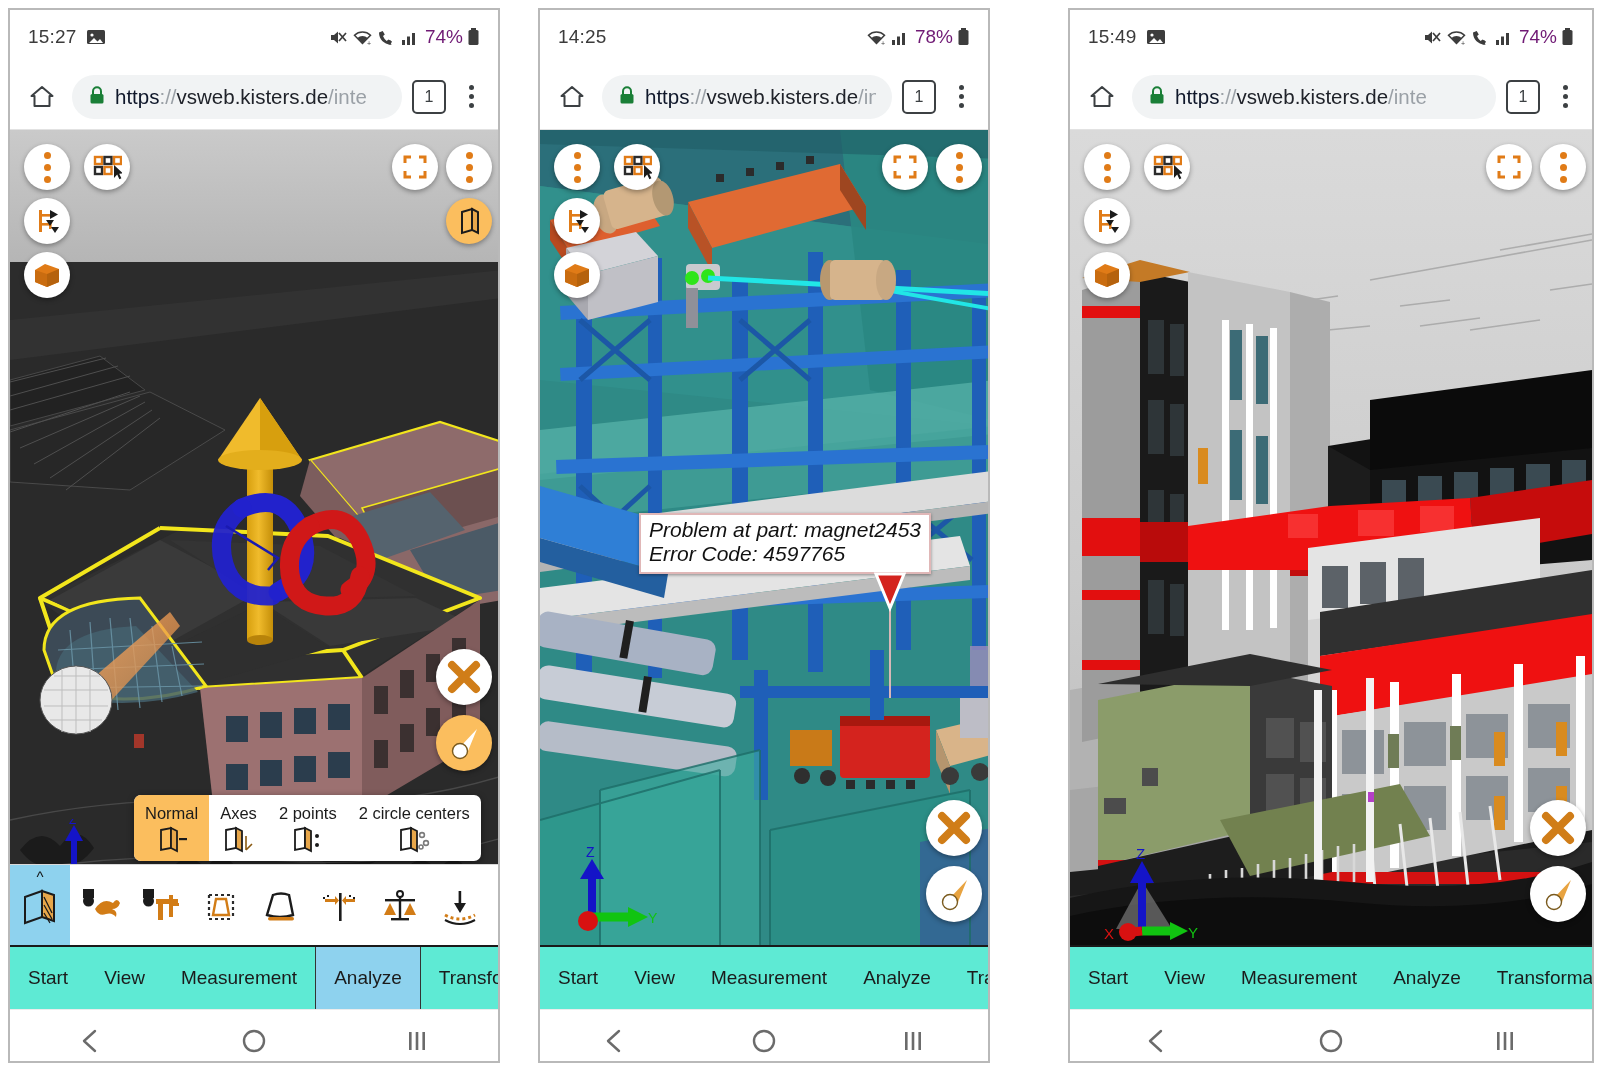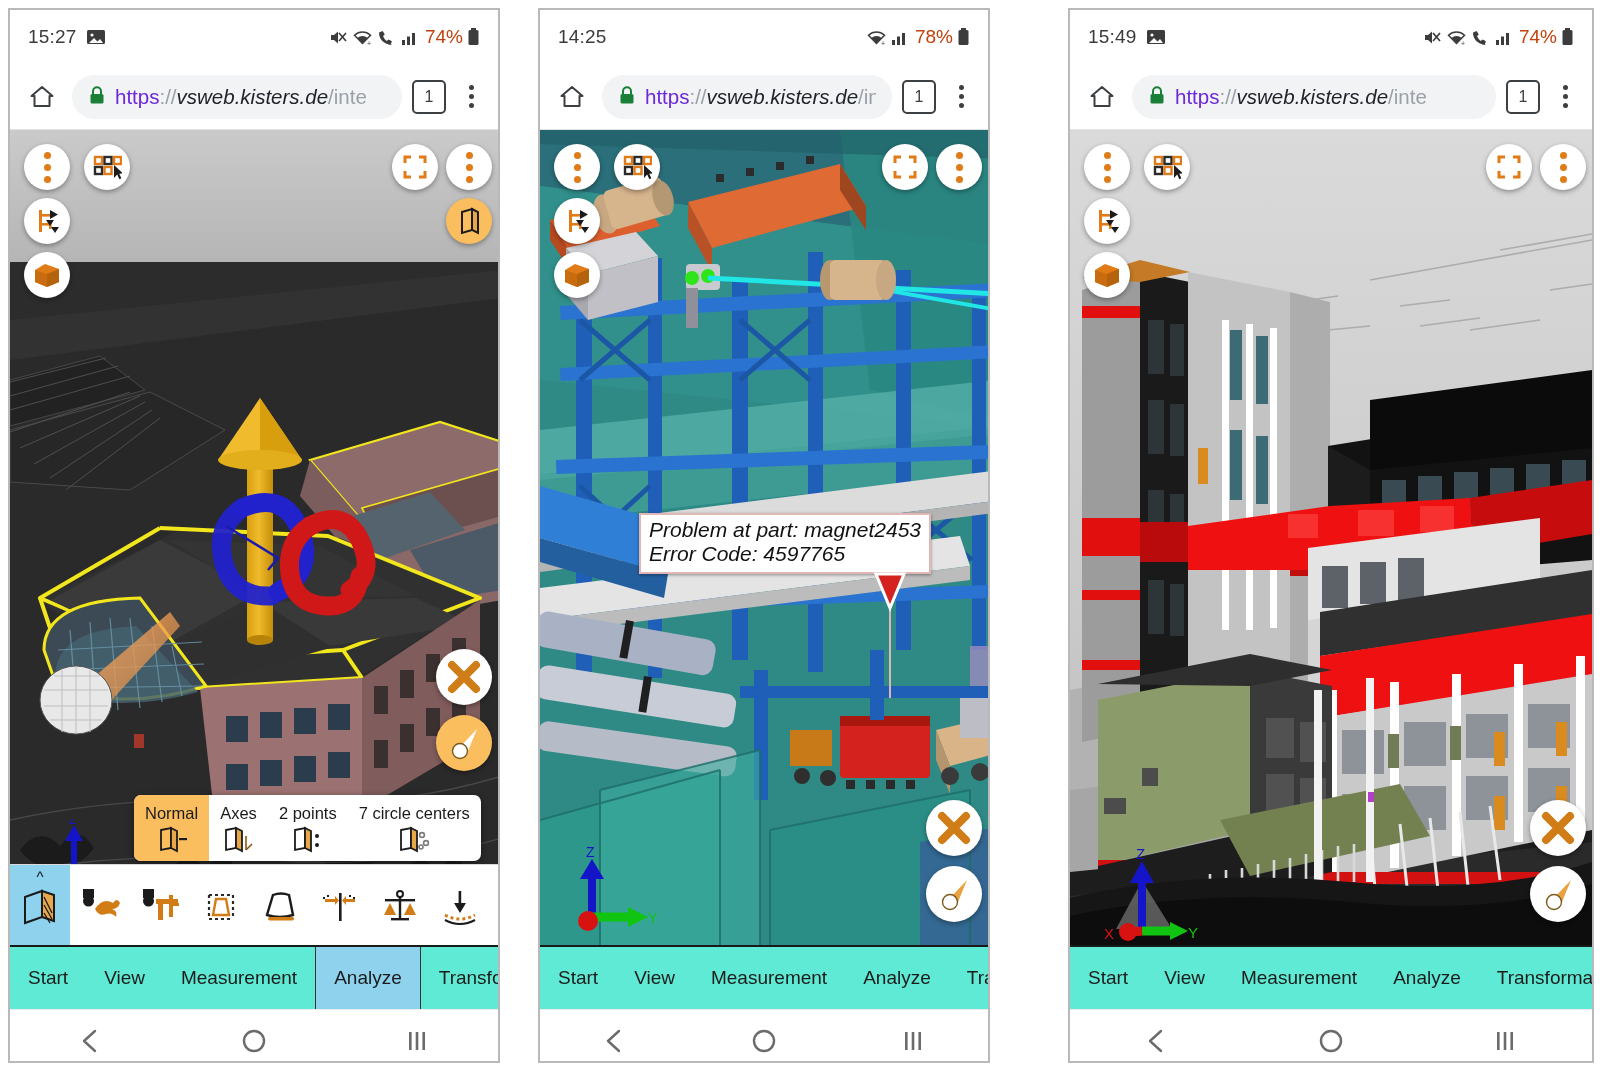--- a/index.html
+++ b/index.html
@@ -12,32 +12,32 @@
   #phone2{left:538px;width:452px;height:1055px;}
   #phone3{left:1068px;width:526px;height:1055px;}
 
   
   .statusbar{position:relative;height:54px;background:#fff;display:flex;align-items:center;
              padding:8px 18px;box-sizing:border-box;font-size:19px;color:#3c3c3c;}
   .sb-time{font-size:19px;color:#3b3b3b;letter-spacing:.2px;}
   .sb-left-ico{margin-left:9px;display:inline-flex;align-items:center;}
   .sb-right{margin-left:auto;display:flex;align-items:center;gap:4px;}
   .sb-right svg{display:block;}
-  .sb-batt{font-size:19px;color:#c2410c;margin-left:2px;}
+  .sb-batt{font-size:19px;color:#701a75;margin-left:2px;}
 
   
   .omnibox{height:66px;background:#fff;display:flex;align-items:center;padding:0 12px;box-sizing:border-box;gap:10px;
            border-bottom:1px solid #e2e2e2;}
   .home-btn{width:40px;height:40px;display:flex;align-items:center;justify-content:center;flex:0 0 auto;}
   .urlbar{flex:1;height:44px;background:#f1f3f4;border-radius:22px;display:flex;align-items:center;
           padding:0 16px;box-sizing:border-box;gap:9px;overflow:hidden;}
   .lock{flex:0 0 auto;}
   .urltext{font-size:20.5px;white-space:nowrap;overflow:hidden;}
-  .urltext .sch{color:#6d28d9;}
-  .urltext .host{color:#20232a;font-style:italic;}
+  .urltext .sch{color:#0f172a;}
+  .urltext .host{color:#20232a;}
   .urltext .path{color:#9aa0a6;}
   .tabcount{flex:0 0 auto;width:30px;height:30px;border:2.4px solid #3c4043;border-radius:5px;
             display:flex;align-items:center;justify-content:center;font-size:16px;color:#3c4043;}
   .kebab{flex:0 0 auto;width:30px;height:34px;display:flex;flex-direction:column;align-items:center;justify-content:center;gap:4px;}
   .kebab i{width:5px;height:5px;border-radius:50%;background:#3c4043;display:block;}
 
   
   .viewport{position:relative;overflow:hidden;}
   #vp1{height:815px;}
   #vp2{height:815px;}
@@ -386,21 +386,21 @@
       <div class="cell">
         <span>2 points</span>
         <svg width="34" height="28" viewBox="0 0 34 28">
           <polygon points="4,4 14,2 14,22 4,24" fill="none" stroke="#1b1b1b" stroke-width="1.8"></polygon>
           <polygon points="14,2 20,5 20,25 14,22" fill="#e8a74a" stroke="#1b1b1b" stroke-width="1.8"></polygon>
           <circle cx="26" cy="10" r="2" fill="#1b1b1b"></circle>
               <circle cx="26" cy="19" r="2" fill="#1b1b1b"></circle>
         </svg>
       </div>
       <div class="cell">
-        <span>7 circle centers</span>
+        <span>2 circle centers</span>
         <svg width="34" height="28" viewBox="0 0 34 28">
           <polygon points="4,4 14,2 14,22 4,24" fill="none" stroke="#1b1b1b" stroke-width="1.8"></polygon>
           <polygon points="14,2 20,5 20,25 14,22" fill="#e8a74a" stroke="#1b1b1b" stroke-width="1.8"></polygon>
           <circle cx="25" cy="9" r="2.4" fill="none" stroke="#7b7b7b" stroke-width="1.6"></circle>
           <circle cx="29" cy="17" r="2.4" fill="none" stroke="#7b7b7b" stroke-width="1.6"></circle>
           <circle cx="24" cy="21" r="2" fill="none" stroke="#7b7b7b" stroke-width="1.6"></circle>
         </svg>
       </div>
     </div>
 

